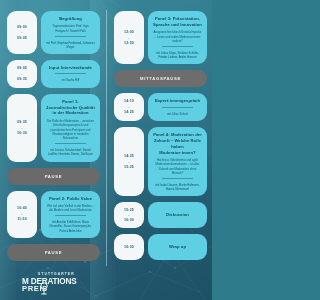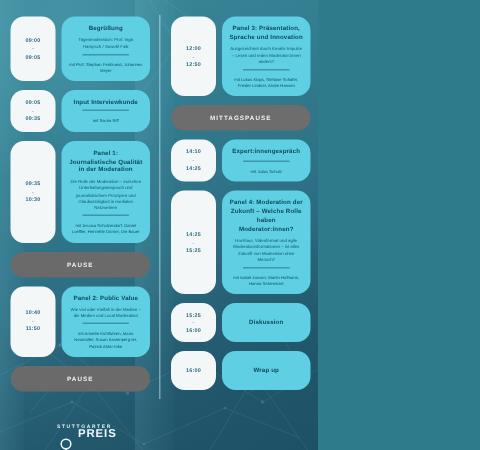--- a/index.html
+++ b/index.html
@@ -67,21 +67,21 @@
     text-align:center; padding:6px 0; margin-bottom:6px;
   }
   .pause-wide { background:#6d6d6d; }
 
   .logo {
     position:absolute; left:22px; bottom:7px;
     color:#eef8fa; line-height:1;
   }
   .logo-top { font-size:3.3px; letter-spacing:1.1px; font-weight:700; margin-left:16px; color:#dff2f6; }
   .logo-main { font-size:8.2px; font-weight:800; letter-spacing:-0.2px; margin-top:1px; }
-  .logo-sub { font-size:7.6px; font-weight:800; letter-spacing:0.6px; margin-left:30px; margin-top:-0.5px; }
+  .logo-sub { font-size:7.6px; font-weight:800; letter-spacing:0.6px; margin-top:-0.5px; }
   .logo-glyph { position:absolute; left:16px; top:8px; }
 </style>
 </head>
 <body>
 
 <div class="bg"></div>
 
 <svg class="bg-net" viewBox="0 0 212 300" preserveAspectRatio="none">
   <g stroke="#bfe9f2" stroke-width="0.35" fill="none" opacity="0.55">
     <path d="M0 250 L40 230 L85 262 L130 240 L175 268 L212 246"></path>
@@ -237,18 +237,19 @@
       <span>16:00</span>
     </div>
     <div class="card" style="min-height:26px;">
       <div class="card-title">Wrap up</div>
     </div>
   </div>
 </div>
 
 <div class="logo">
   <div class="logo-top">STUTTGARTER</div>
+  <div class="logo-main">M DERATIONS</div>
   <div class="logo-sub">PREIS</div>
   <svg class="logo-glyph" width="12" height="16" viewBox="0 0 12 16">
     <circle cx="6" cy="5" r="3.2" fill="none" stroke="#eef8fa" stroke-width="1"></circle>
     <path d="M6 8.3 V13 M3.4 13 H8.6" stroke="#eef8fa" stroke-width="1" fill="none"></path>
   </svg>
 </div>
 
 </body></html>

